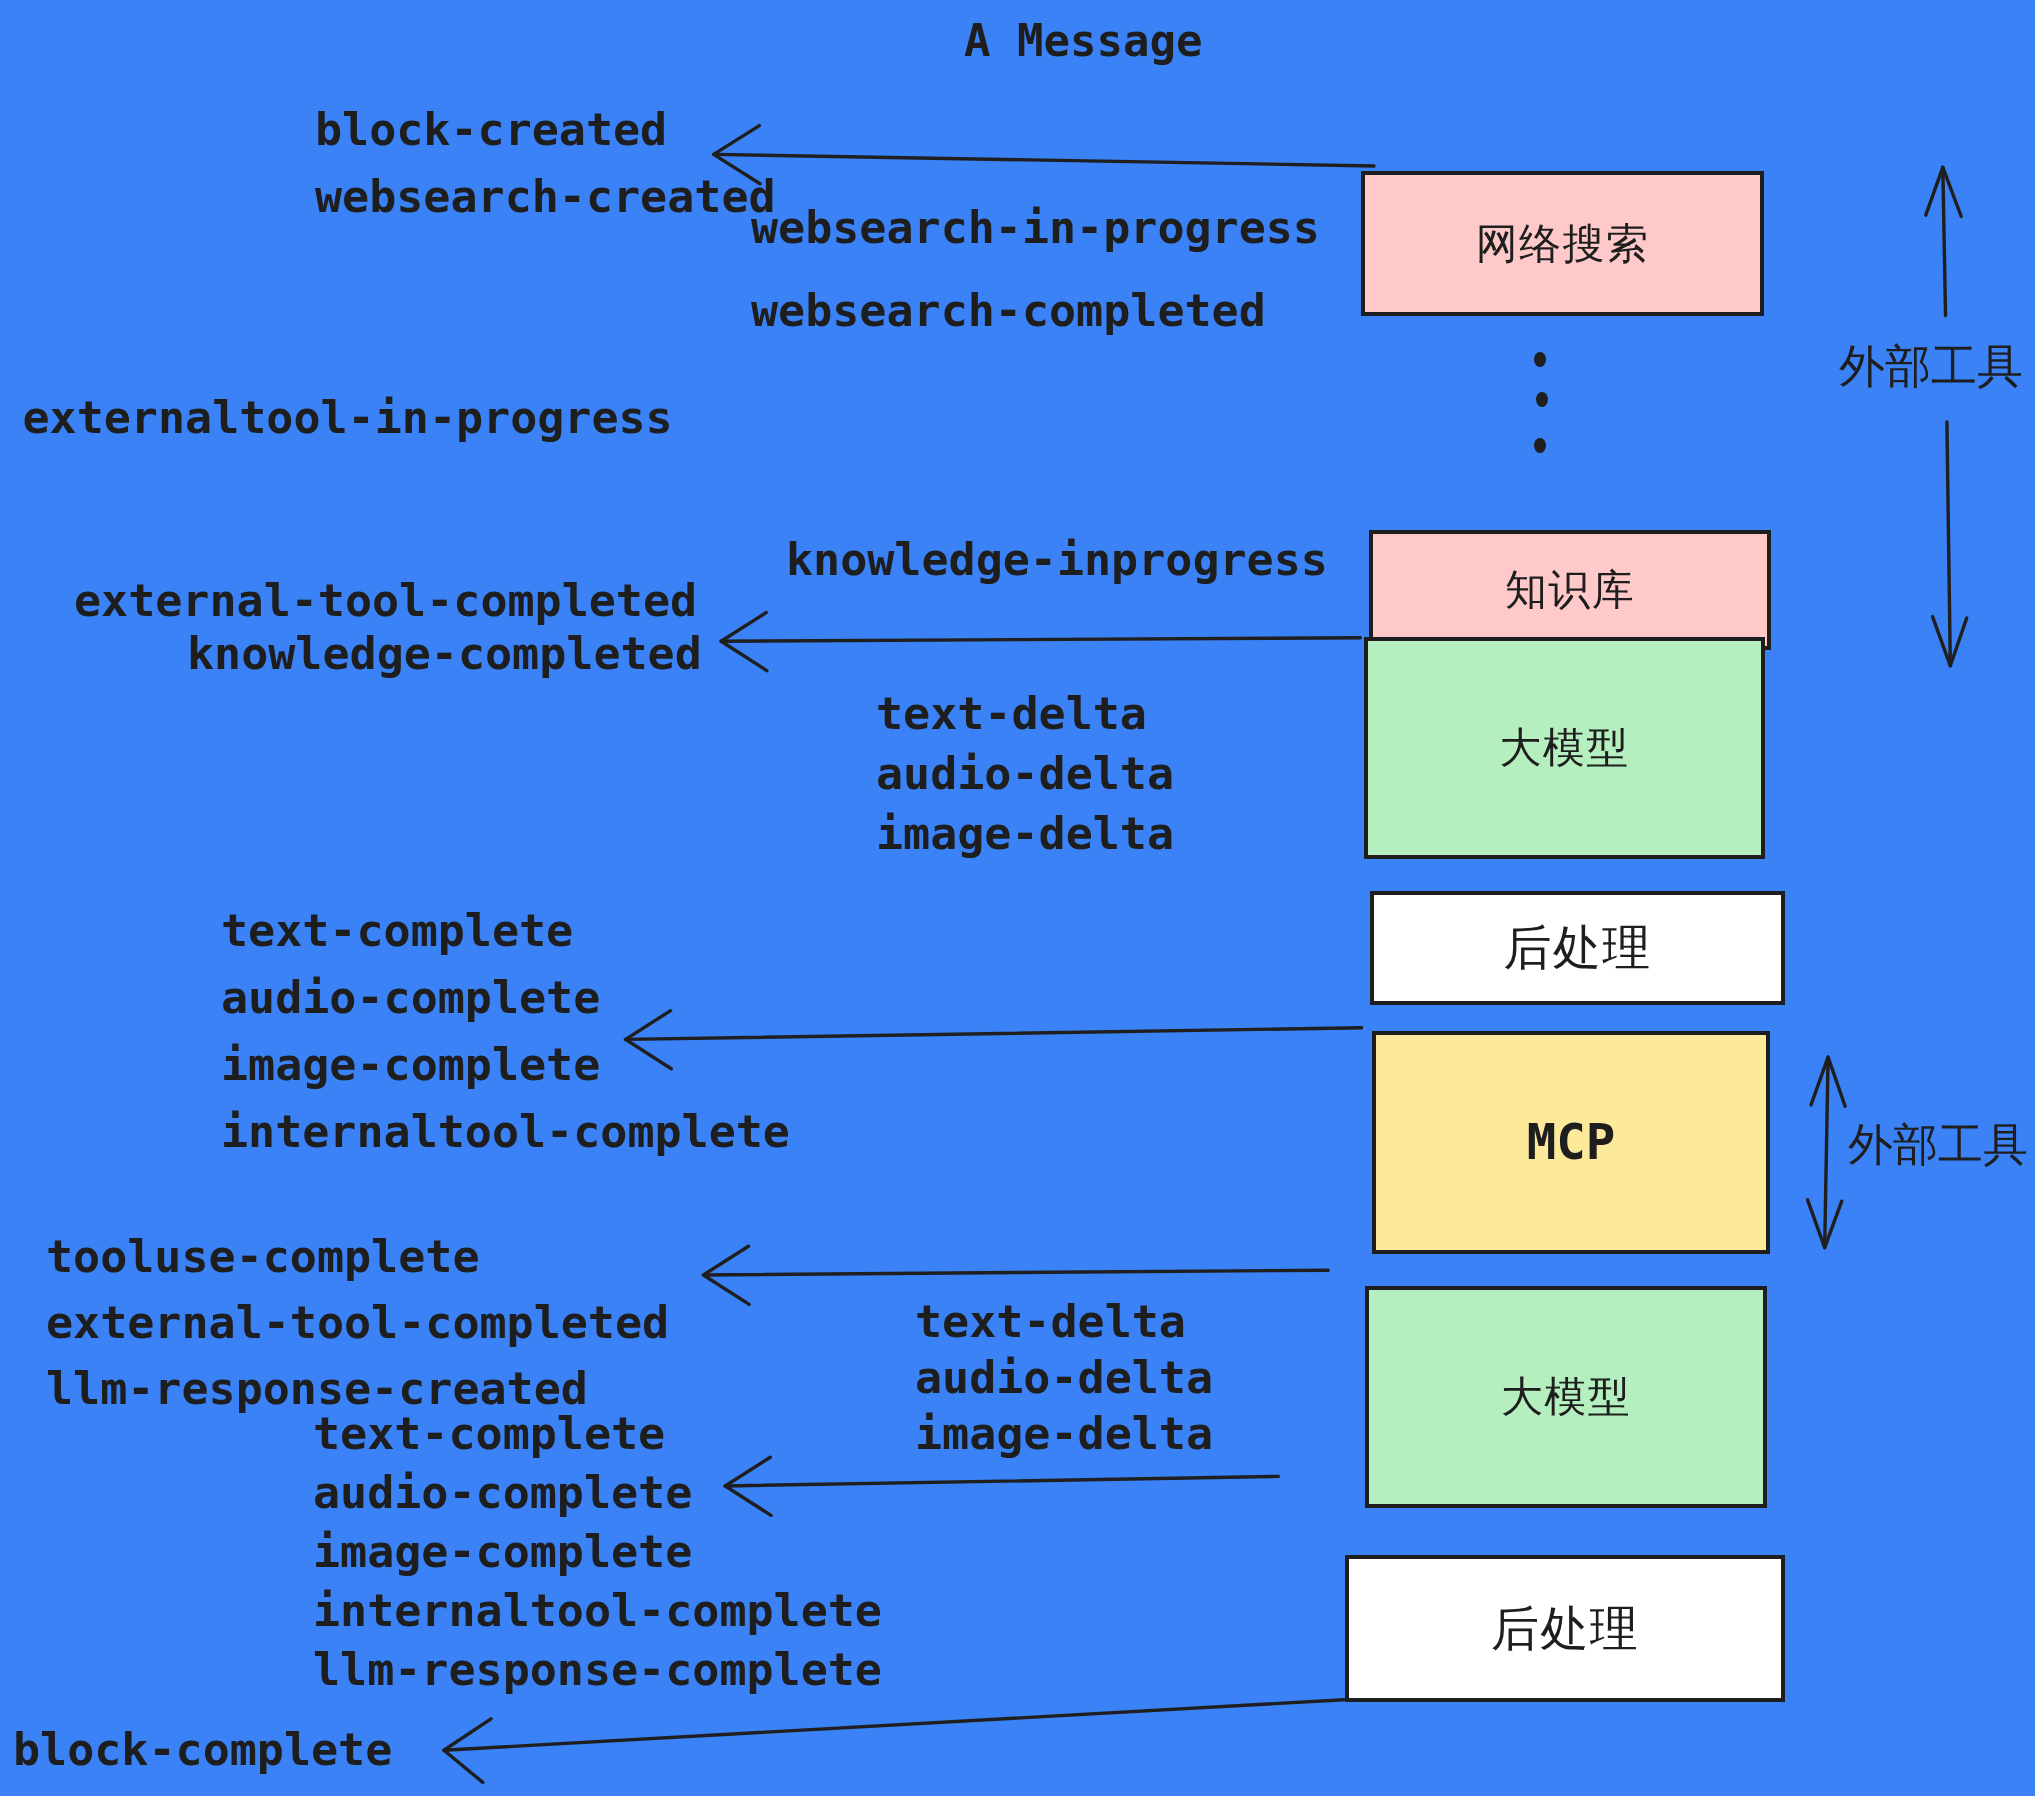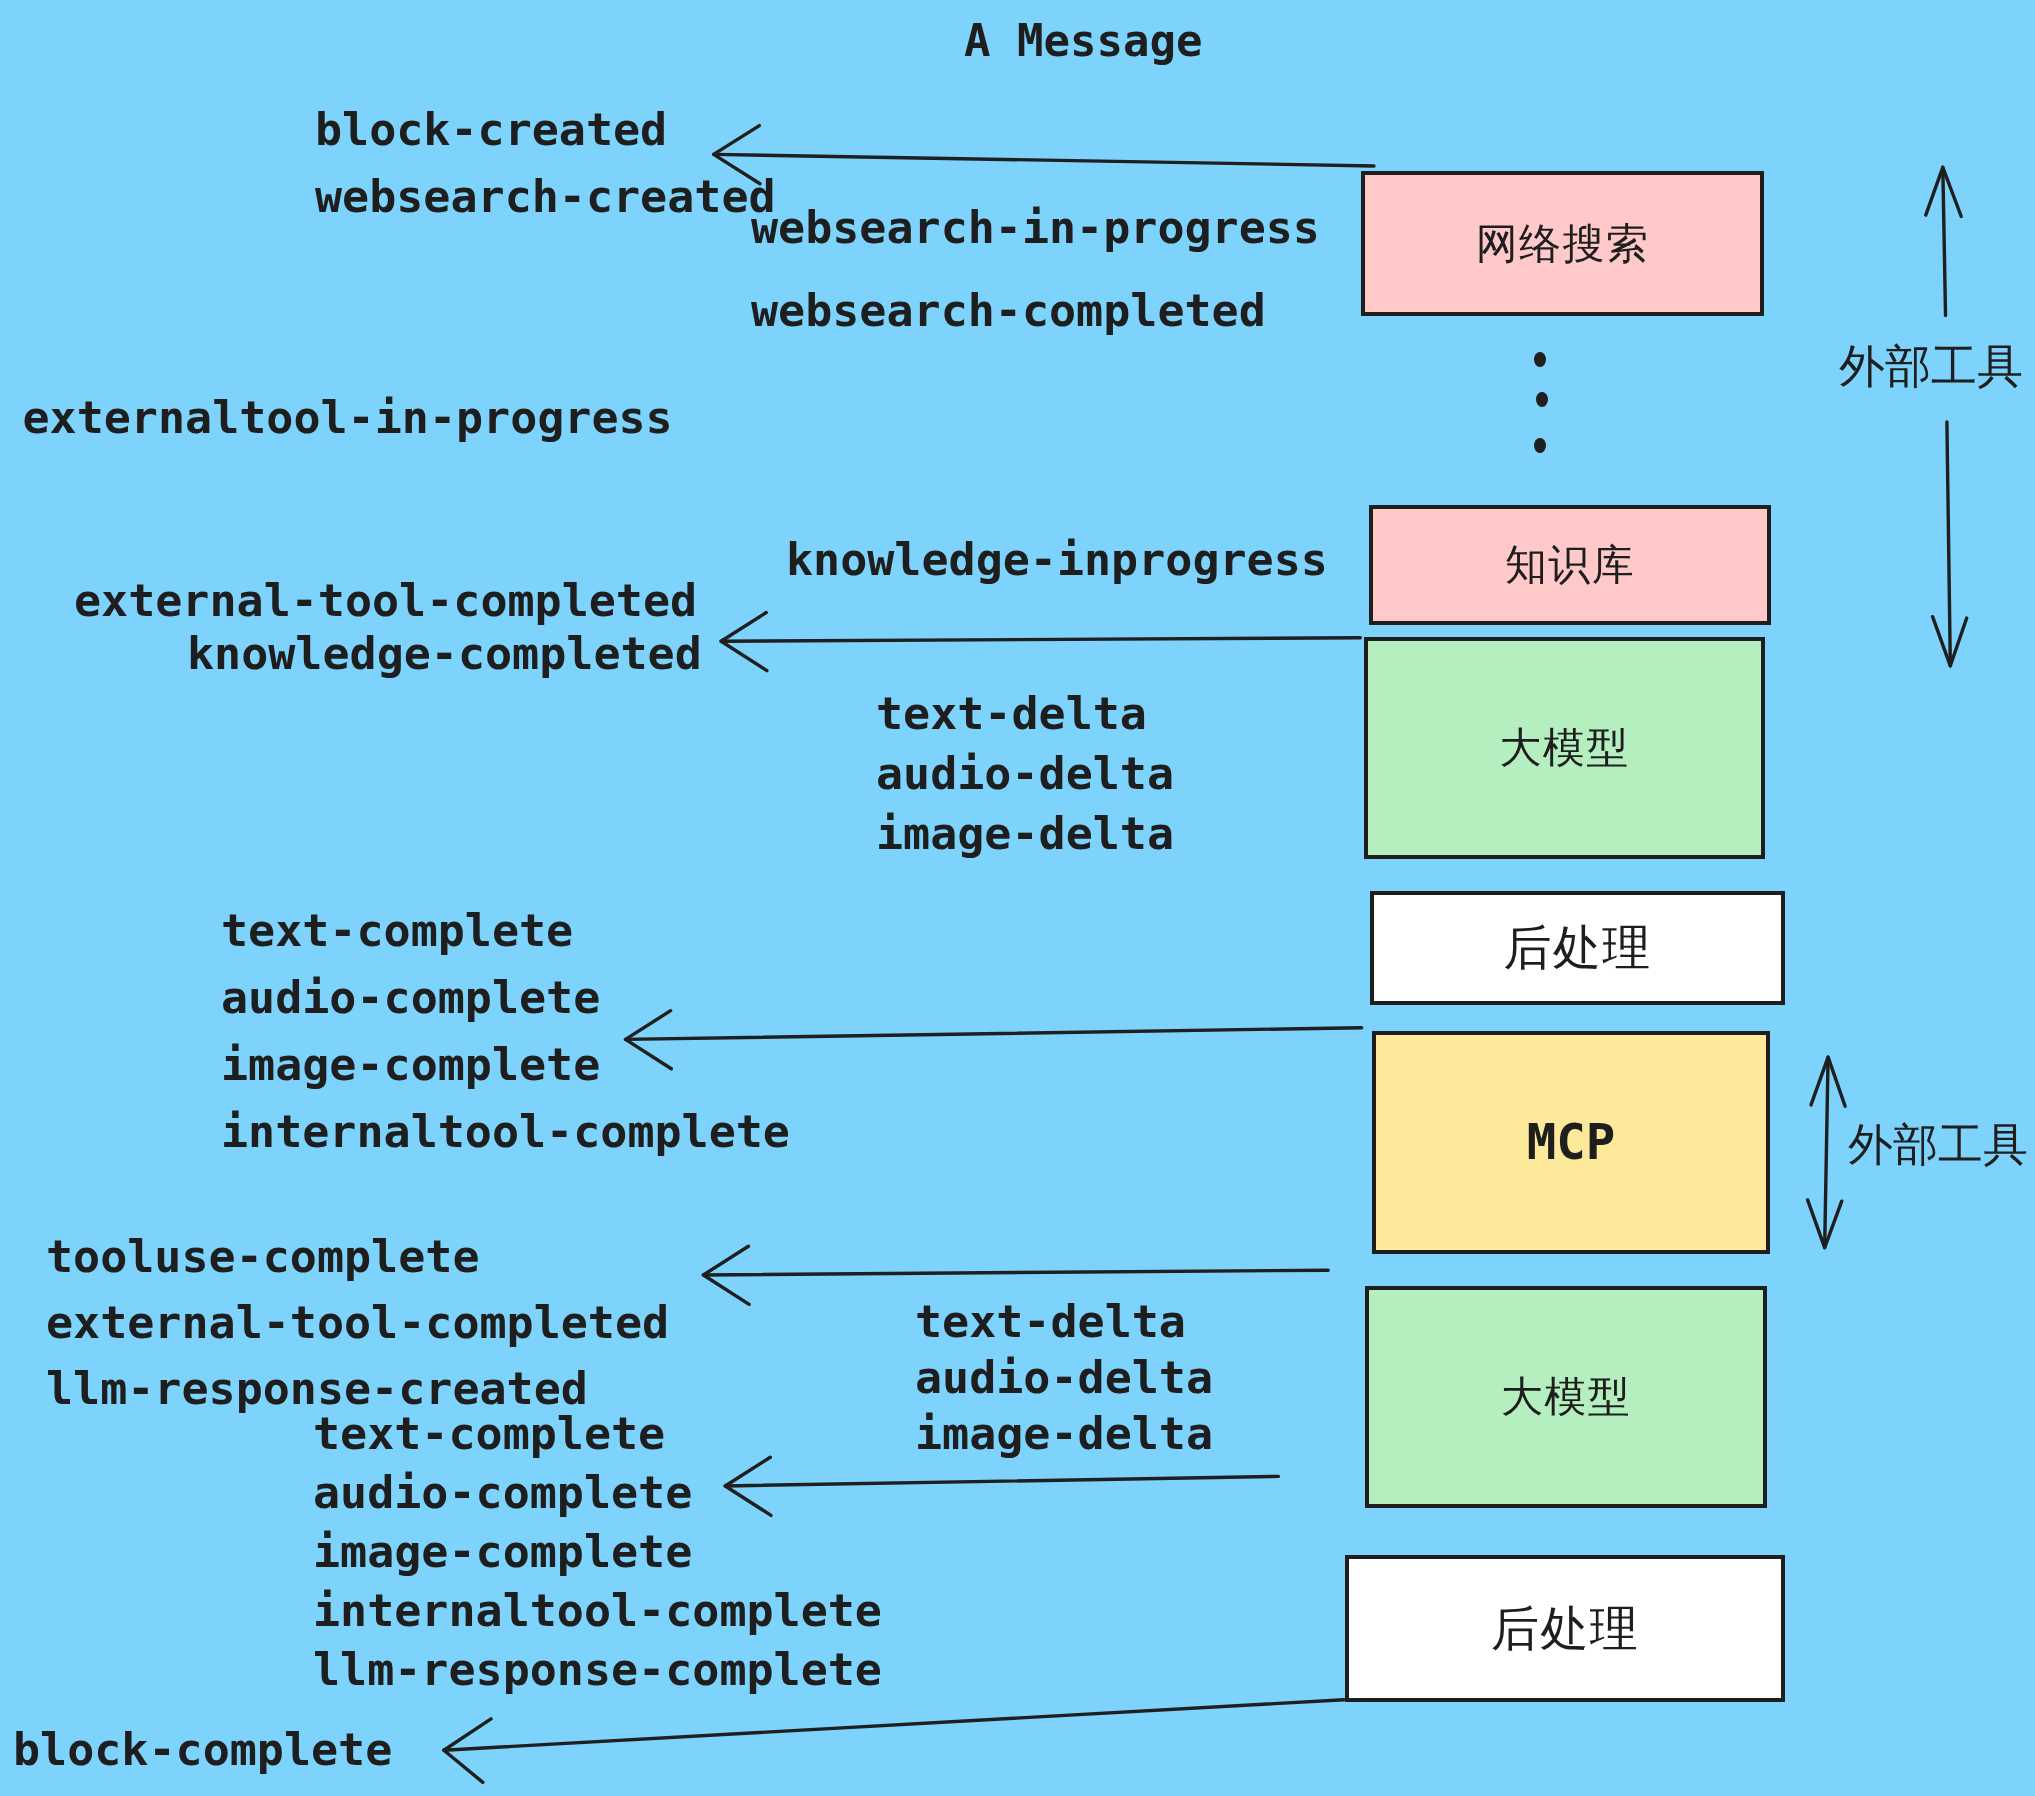--- a/index.html
+++ b/index.html
@@ -1,19 +1,19 @@
 <!DOCTYPE html>
 <html style="font-size:11px"><head>
 <meta charset="utf-8">
 <style>
   html,body{margin:0;padding:0;background:#ffffff;}
   .canvas{
     position:relative;
     width:2035px;height:1796px;
-    background:#7dd3fc;
+    background:#3b82f6;
     font-family:"DejaVu Sans Mono", monospace;
     color:#1e1e1e;
     overflow:hidden;
     text-decoration:underline;
   }
   .arrow-layer{position:absolute;left:0;top:0;width:2035px;height:1796px;pointer-events:none;}
   .evt{
     position:absolute;
     font-family:"DejaVu Sans Mono", monospace;
     font-size:45px;
@@ -176,21 +176,21 @@
     <div style="line-height:59px;">internaltool-complete</div>
     <div style="line-height:59px;">llm-response-complete</div>
   </div>
 
   <div class="evt" style="left:13px;top:1727px;">block-complete</div>
 
   <div class="node" style="left: 1361px; top: 171px; width: 403px; height: 145px; background-color: rgb(255, 201, 201);">
     <span class="zh">网络搜索</span>
   </div>
 
-  <div class="node" style="left: 1369px; top: 505px; width: 402px; height: 120px; background-color: rgb(255, 201, 201);">
+  <div class="node" style="left: 1369px; top: 530px; width: 402px; height: 120px; background-color: rgb(255, 201, 201);">
     <span class="zh">知识库</span>
   </div>
 
   <div class="node" style="left: 1364px; top: 637px; width: 401px; height: 222px; background-color: rgb(181, 239, 191);">
     <span class="zh">大模型</span>
   </div>
 
   <div class="node" style="left: 1370px; top: 891px; width: 415px; height: 114px; background-color: rgb(255, 255, 255);">
     <span class="zh" style="font-size:48px;">后处理</span>
   </div>

